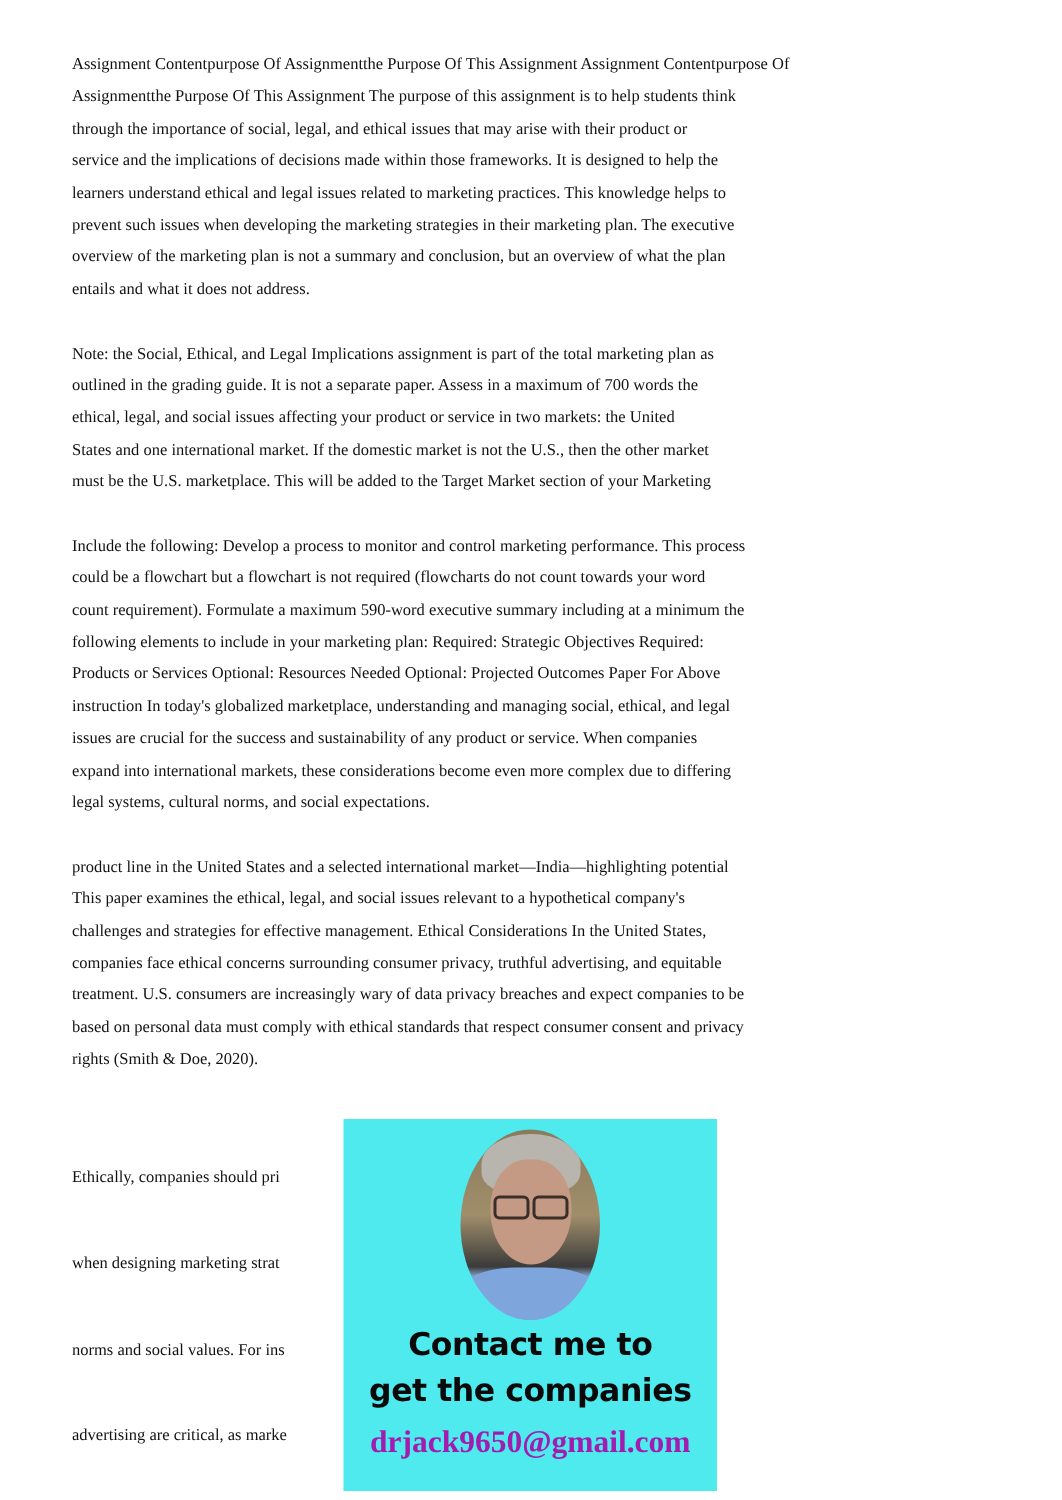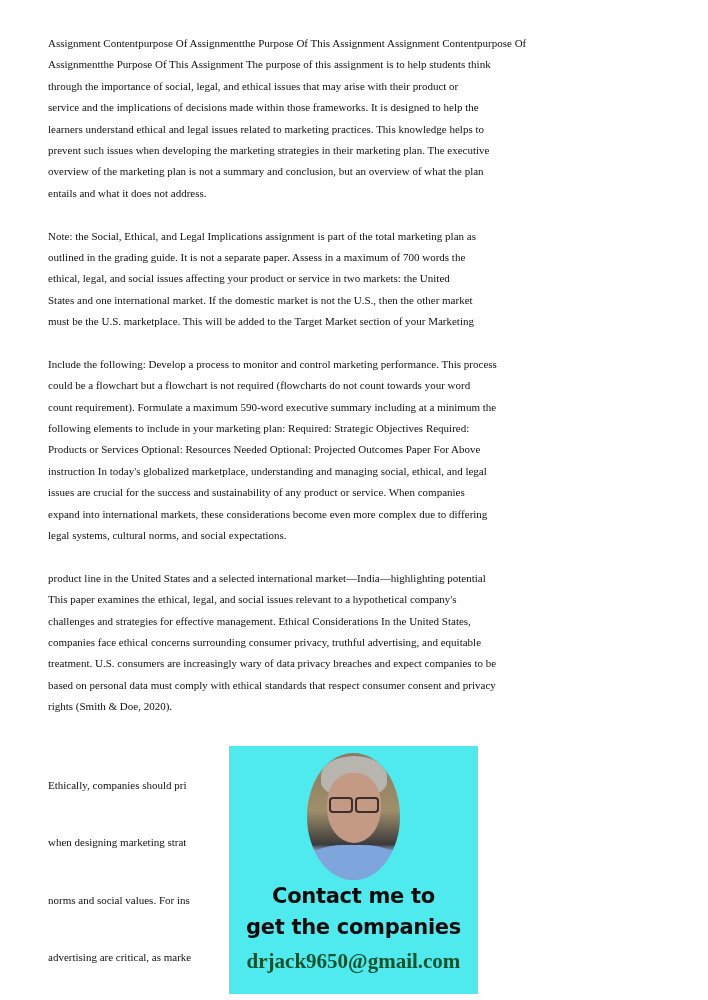--- a/index.html
+++ b/index.html
@@ -44,21 +44,21 @@
       background: #7fa6dc; border-radius: 40% 40% 0 0;
     }
     .promo-line {
       position: absolute; left: 0; width: 249px; text-align: center;
       font-family: "DejaVu Sans", "Liberation Sans", sans-serif;
       font-weight: bold; font-size: 21px; color: #0a0a0a; letter-spacing: -0.3px;
     }
     .promo-email {
       position: absolute; left: 0; width: 249px; text-align: center;
       font-family: "Liberation Serif", "DejaVu Serif", serif;
-      font-weight: bold; font-size: 21px; color: #14532d;
+      font-weight: bold; font-size: 21px; color: #a21caf;
     }
   </style>
 </head>
 <body>
 
 <div class="page">
   <div class="para">
     <span class="line">Assignment Contentpurpose Of Assignmentthe Purpose Of This Assignment Assignment Contentpurpose Of</span>
     <span class="line">Assignmentthe Purpose Of This Assignment The purpose of this assignment is to help students think</span>
     <span class="line">through the importance of social, legal, and ethical issues that may arise with their product or</span>

